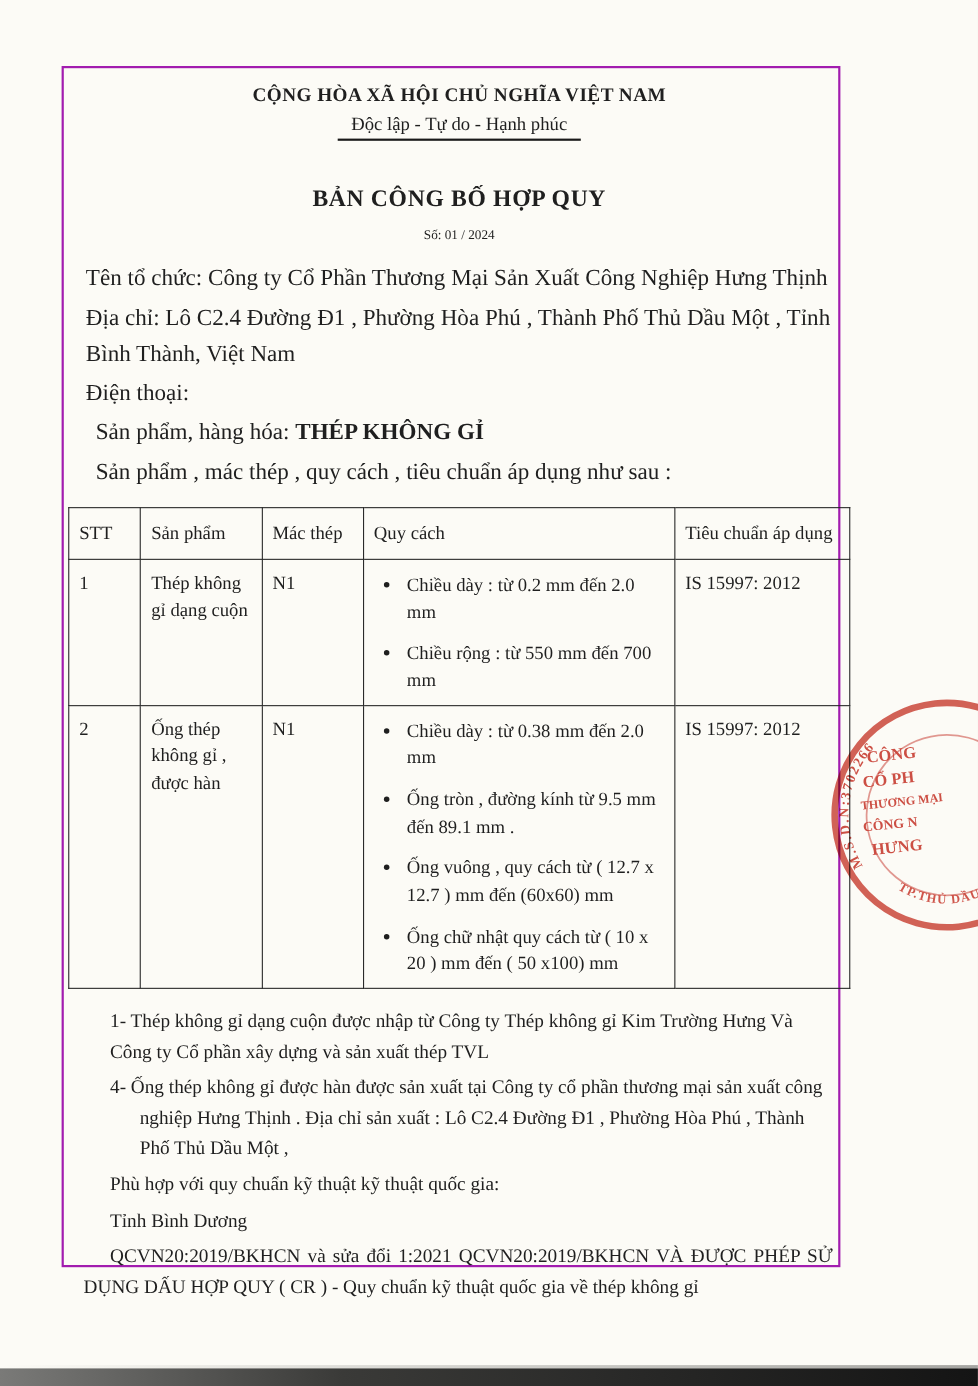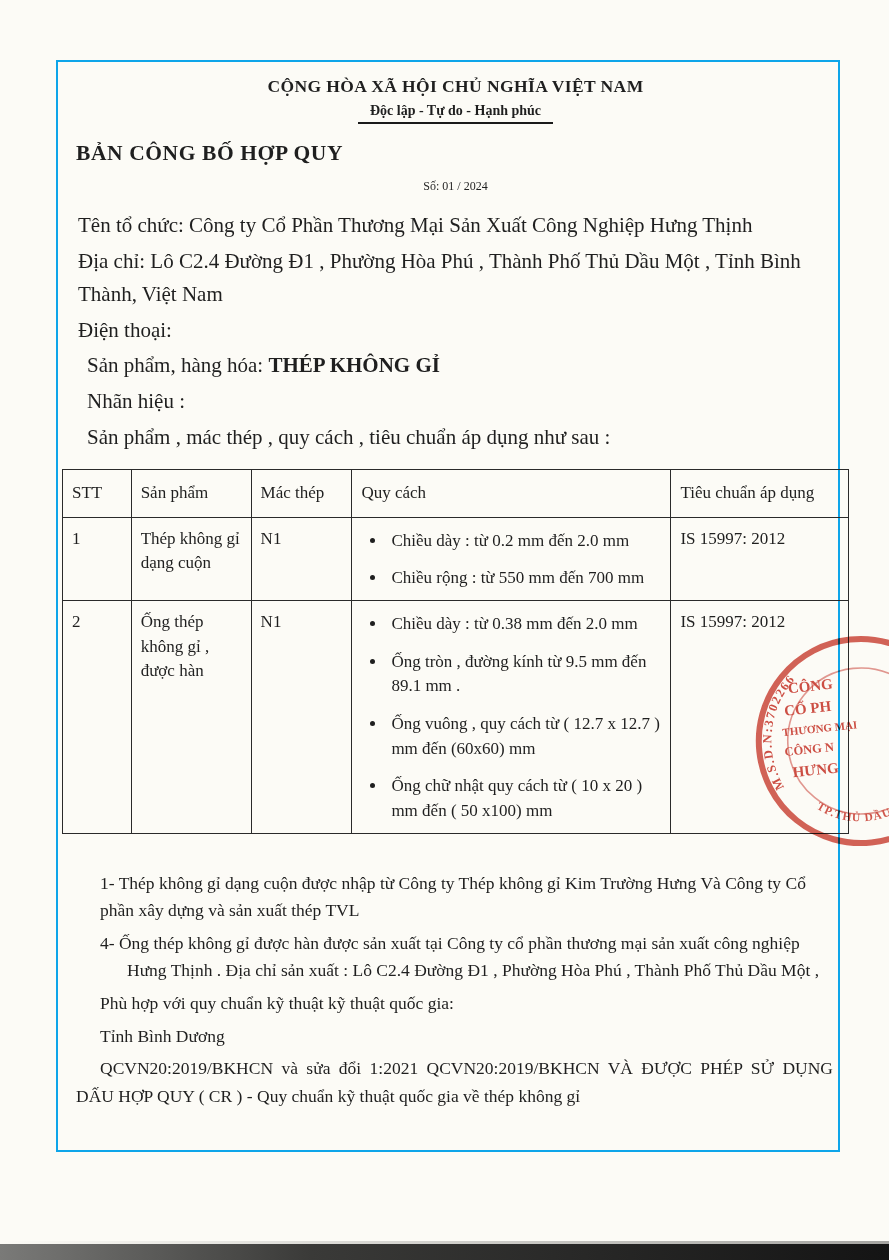--- a/index.html
+++ b/index.html
@@ -7,30 +7,30 @@
     position:relative;
     width:889px;height:1260px;
     margin:0 auto;
     background:#fcfbf6;
     overflow:hidden;
     font-family:"Liberation Serif","DejaVu Serif",serif;
     color:#1f1f1f;
   }
   .frame{
     position:absolute;left:56px;top:60px;
-    width:784px;height:1092px;
-    border:2px solid #0ea5e9;
+    width:708px;height:1092px;
+    border:2px solid #a21caf;
     box-sizing:border-box;
     padding:10px 3px 0 18px;
   }
   .nat-header{text-align:center;margin-top:4px;}
   .nat-line1{font-weight:bold;font-size:17.5px;letter-spacing:.4px;}
-  .nat-line2{display:inline-block;font-weight:bold;font-size:14px;margin-top:6px;
+  .nat-line2{display:inline-block;font-weight:normal;font-size:17px;margin-top:6px;
     border-bottom:2px solid #1a1a1a;padding:0 12px 3px 12px;}
-  .doc-title{font-weight:bold;font-size:21.5px;letter-spacing:.6px;margin-top:17px;}
+  .doc-title{text-align:center;font-weight:bold;font-size:21.5px;letter-spacing:.6px;margin-top:40px;}
   .doc-number{text-align:center;font-size:12px;margin-top:13px;}
   .info{margin-top:15px;font-size:21px;line-height:1.6;padding:0 2px;}
   .info p{margin:0 0 2px 0;}
   .indent-sm{padding-left:9px;}
   table.spec{
     border-collapse:collapse;
     margin:15px 0 0 -14px;
     width:calc(100% + 28px);
     font-size:17px;
     border-radius:29px;
@@ -48,21 +48,21 @@
   .col-sp{width:108px;}
   .col-mt{width:88px;}
   .col-qc{width:326px;}
   .col-tc{width:172px;}
   td.c-stt{text-align:center;}
   td.c-sp{text-align:justify;}
   td.c-mt{text-align:center;}
   ul.specs{margin:2px 0 0 0;padding-left:26px;}
   ul.specs li{margin:0 0 13px 0;padding-left:4px;}
   ul.specs li:last-child{margin-bottom:0;}
-  .notes{margin-top:36px;font-size:17.5px;line-height:1.58;}
+  .notes{margin-top:16px;font-size:17.5px;line-height:1.58;}
   .notes p{margin:0 0 5px 0;}
   .n-ind{margin-left:24px !important;}
   .n-hang{margin-left:24px !important;padding-left:27px;text-indent:-27px;}
   .n-just{text-align:justify;text-indent:24px;margin-right:2px !important;}
   .stamp{
     position:absolute;left:746px;top:628px;
     width:230px;height:230px;
     mix-blend-mode:multiply;
     opacity:.92;
     transform:rotate(-6deg);
@@ -89,21 +89,20 @@
     </div>
 
     <div class="doc-title">BẢN CÔNG BỐ HỢP QUY</div>
     <div class="doc-number">Số: 01 / 2024</div>
 
     <div class="info">
       <p>Tên tổ chức: Công ty Cổ Phần Thương Mại Sản Xuất Công Nghiệp Hưng Thịnh</p>
       <p>Địa chỉ: Lô C2.4 Đường Đ1 , Phường Hòa Phú , Thành Phố Thủ Dầu Một , Tỉnh Bình Thành, Việt Nam</p>
       <p>Điện thoại:</p>
       <p class="indent-sm"><span>Sản phẩm, hàng hóa: </span><b>THÉP KHÔNG GỈ</b></p>
-      <p class="indent-sm">Nhãn hiệu :</p>
       <p class="indent-sm">Sản phẩm , mác thép , quy cách , tiêu chuẩn áp dụng như sau :</p>
     </div>
 
     <table class="spec">
       <thead>
         <tr>
           <th class="col-stt">STT</th>
           <th class="col-sp">Sản phẩm</th>
           <th class="col-mt">Mác thép</th>
           <th class="col-qc">Quy cách</th>

